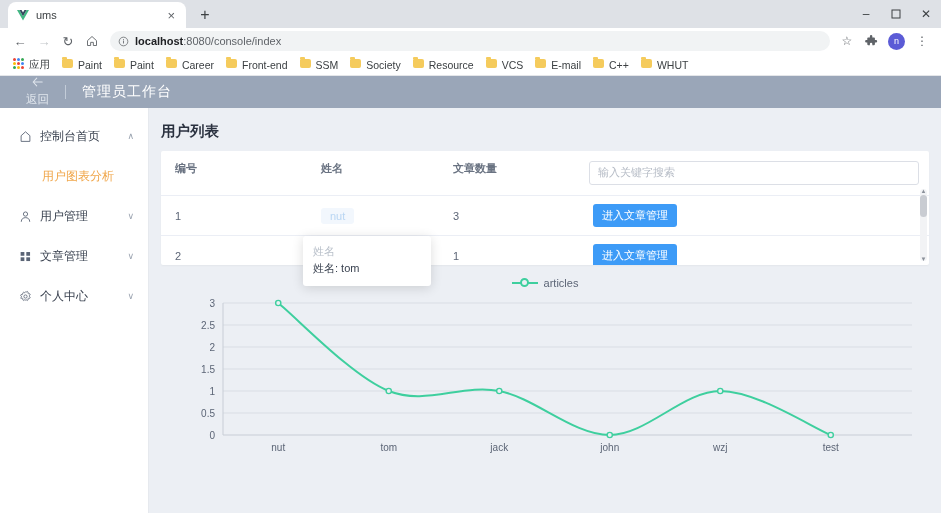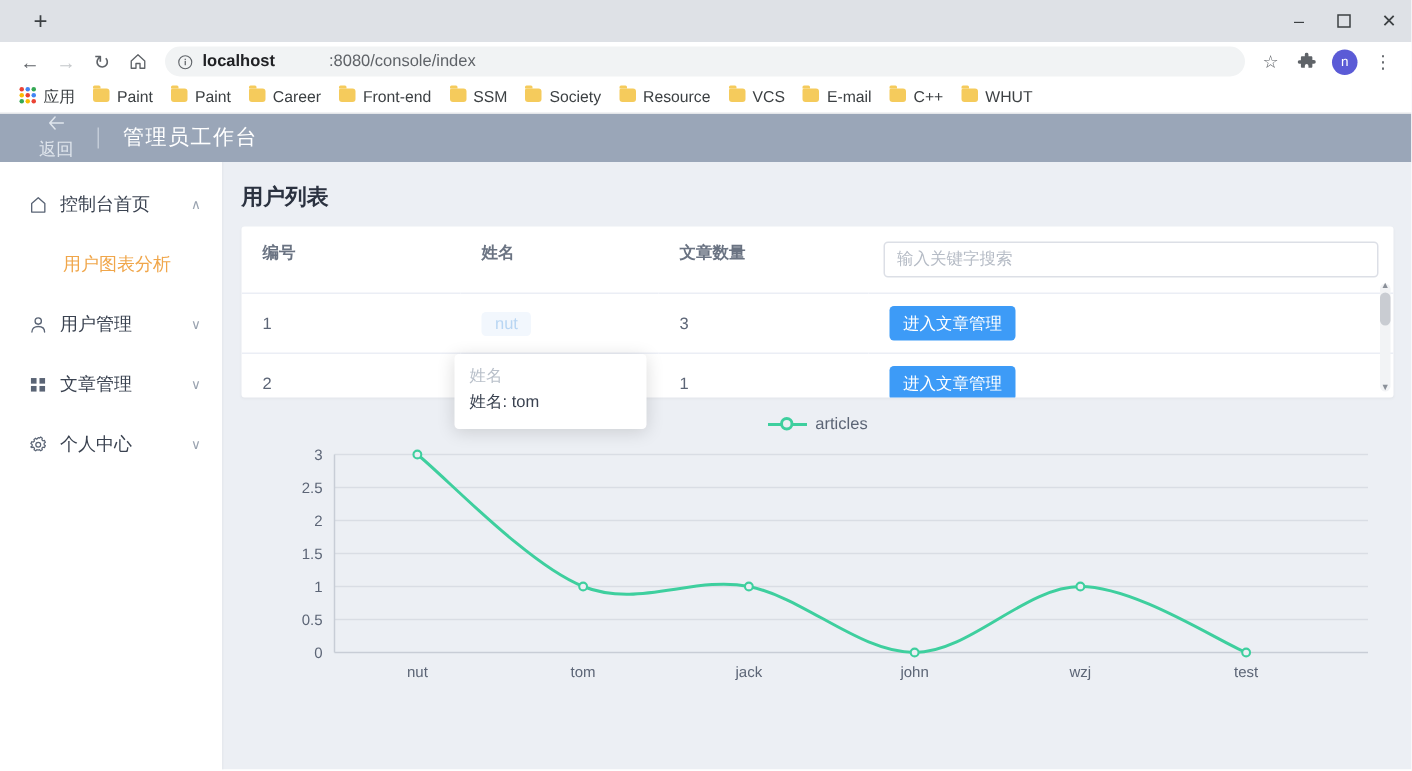--- a/index.html
+++ b/index.html
@@ -50,21 +50,21 @@
     color: #5f6368; font-size: 13px; cursor: pointer; flex: 0 0 auto;
   }
   .navbtn.disabled { color: #c5c8cb; }
   .omnibox {
     flex: 1; height: 20px; background: #f1f3f4; border-radius: 10px;
     display: flex; align-items: center; padding: 0 8px; margin: 0 6px;
     font-size: 11px; color: #202124;
   }
   .info-icon { margin-right: 6px; color: #5f6368; display:flex; align-items:center;}
   .url-host { color: #202124; font-weight: 600; }
-  .url-rest { color: #5f6368; margin-left: 36px; }
+  .url-rest { color: #5f6368; }
   .tb-right { display: flex; align-items: center; gap: 2px; }
   .tb-ico { width: 22px; height: 22px; display:flex; align-items:center; justify-content:center; color:#5f6368; font-size:12px; cursor:pointer;}
   .avatar-btn {
     width: 17px; height: 17px; border-radius: 50%; background: #5b5bd6;
     color: #fff; font-size: 9px; display: flex; align-items: center; justify-content: center;
     margin: 0 4px; cursor: pointer;
   }
 
   .bookmarks {
     height: 22px; background: #fff; border-bottom: 1px solid #e4e6e9;
@@ -149,21 +149,21 @@
   }
   .name-tag.muted { background: #f2f7fd; color: #b9d6f3; }
   .btn-blue {
     display: inline-block; background: #3d9bf7; color: #fff; font-size: 11px;
     padding: 4px 9px; border-radius: 3px; cursor: pointer; white-space: nowrap;
   }
   .search-cell { padding-right: 10px !important; padding-left: 10px !important; }
   .search-input {
     width: 100%; height: 24px; border: 1px solid #dcdfe6; border-radius: 3px;
     font-size: 11px; color: #606266; padding: 0 8px;
-    font-family: Liberation Serif, serif; background: #fff; outline: none;
+    font-family: Liberation Mono, monospace; background: #fff; outline: none;
   }
   .search-input::placeholder { color: #b6bcc6; }
 
   .tbl-scrollbar {
     position: absolute; right: 2px; top: 38px; width: 7px; height: 72px;
     background: #f2f3f5; border-radius: 4px;
   }
   .tbl-scrollbar .thumb {
     position: absolute; top: 6px; left: 0; width: 7px; height: 22px;
     background: #c9ccd2; border-radius: 4px;
@@ -197,20 +197,30 @@
     border:2px solid #3ecf9e; background:#eceff4;
   }
   .chart-svg-wrap { position: absolute; left: 0; top: 18px; width: 100%; height: 172px; }
 </style>
 </head>
 <body>
 
 <div class="browser">
 
   <div class="tabstrip">
+    <div class="tab">
+      <span class="tab-favicon">
+        <svg width="12" height="11" viewBox="0 0 24 22">
+          <path d="M0 0h4.8L12 12.4 19.2 0H24L12 21z" fill="#41B883"></path>
+          <path d="M4.8 0h4.3L12 5 14.9 0h4.3L12 12.4z" fill="#35495E"></path>
+        </svg>
+      </span>
+      <span class="tab-title">ums</span>
+      <span class="tab-close">×</span>
+    </div>
     <div class="newtab">+</div>
     <div class="wincontrols">
       <div class="wc">–</div>
       <div class="wc">
         <svg width="10" height="10" viewBox="0 0 10 10">
             <rect x="1" y="1" width="8" height="8" fill="none" stroke="#3c4043" stroke-width="1"></rect>
           </svg>
       </div>
       <div class="wc">✕</div>
     </div>

